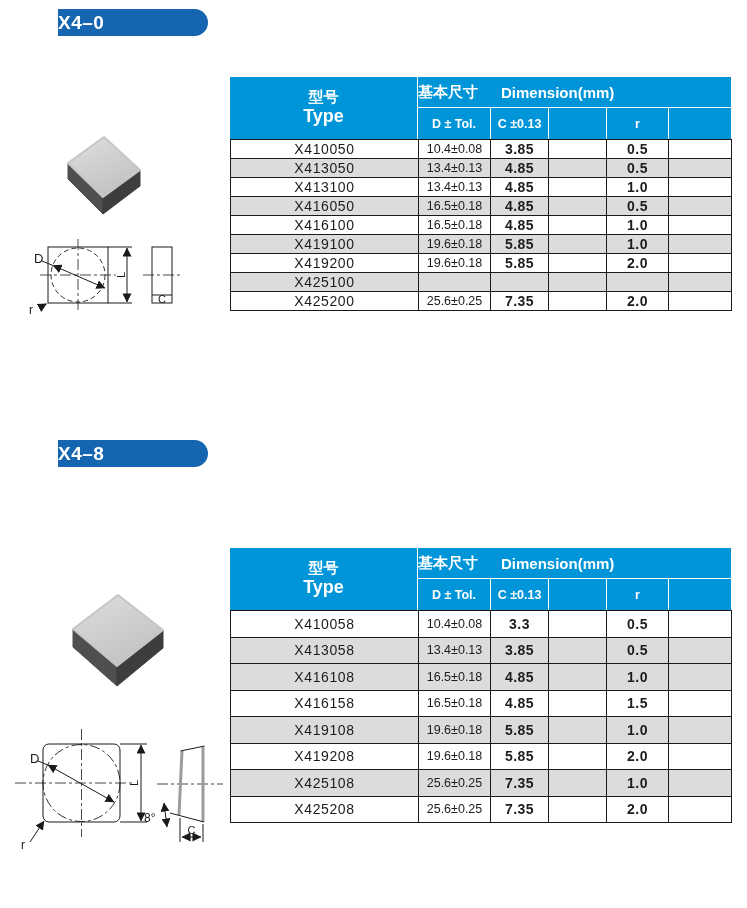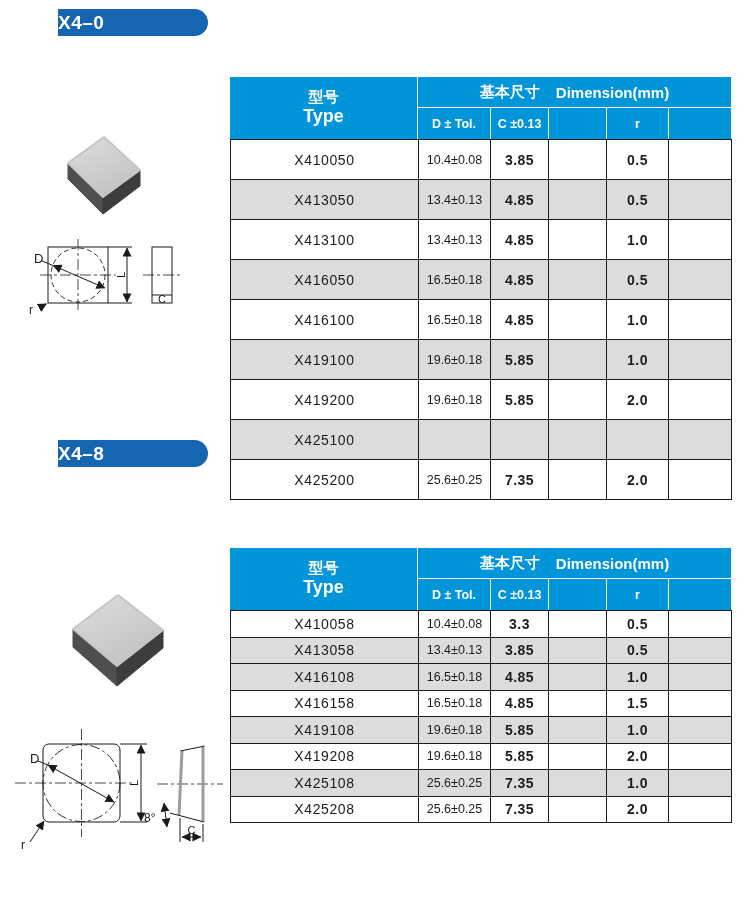--- a/index.html
+++ b/index.html
@@ -16,31 +16,31 @@
   
   .tbl{position:absolute;left:230px;width:501px;}
   #tbl1{top:77px;} #tbl2{top:548px;}
   .thead{display:flex;height:62px;background:#0095d9;color:#fff;}
   .th-type{width:188px;border-right:1px solid #fff;box-sizing:border-box;display:flex;
            flex-direction:column;align-items:center;justify-content:center;line-height:1.2;}
   .th-type .zh{font-size:15px;font-weight:bold;}
   .th-type .en{font-size:18px;font-weight:bold;}
   .th-right{width:313px;display:flex;flex-direction:column;}
   .th-dim{height:31px;border-bottom:1px solid #fff;box-sizing:border-box;display:flex;
-          align-items:center;justify-content:center;gap:16px;font-size:15px;font-weight:bold;}
+          align-items:center;justify-content:flex-start;gap:23px;font-size:15px;font-weight:bold;}
   .th-sub{flex:1;display:flex;}
   .th-sub .sc{box-sizing:border-box;border-left:1px solid #fff;display:flex;
               align-items:center;justify-content:center;font-size:12.5px;font-weight:bold;}
   .th-sub .sc:first-child{border-left:none;}
   .w1{width:72px;} .w2{width:58px;} .w3{width:58px;} .w4{width:62px;} .w5{width:63px;}
 
   table.body{border-collapse:collapse;table-layout:fixed;width:501px;}
   table.body td{border:1px solid #1a1a1a;text-align:center;padding:0;color:#1c1c1c;
                 white-space:nowrap;overflow:hidden;}
-  #tbl1 tbody tr{height:40px;} #tbl2 tbody tr{height:26.5px;}
+  #tbl1 tbody tr{height:19px;} #tbl2 tbody tr{height:26.5px;}
   td.ct{font-size:14px;letter-spacing:.6px;}
   td.cd{font-size:12.5px;}
   td.cc,td.cr{font-size:14px;letter-spacing:.5px;font-weight:bold;}
   tr.alt{background:#dcdcdc;}
 
   
   .gfx{position:absolute;}
   #insert1{left:55px;top:130px;} #dwg1{left:15px;top:228px;}
   #insert2{left:58px;top:585px;} #dwg2{left:10px;top:715px;}
   .dwg .ln{stroke:#1a1a1a;stroke-width:1;fill:none;}

